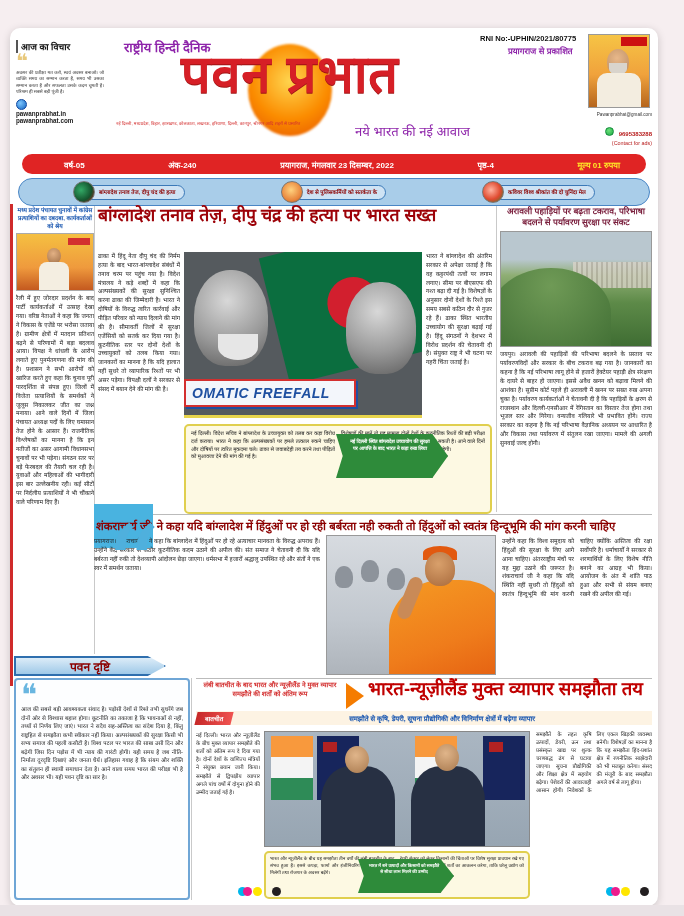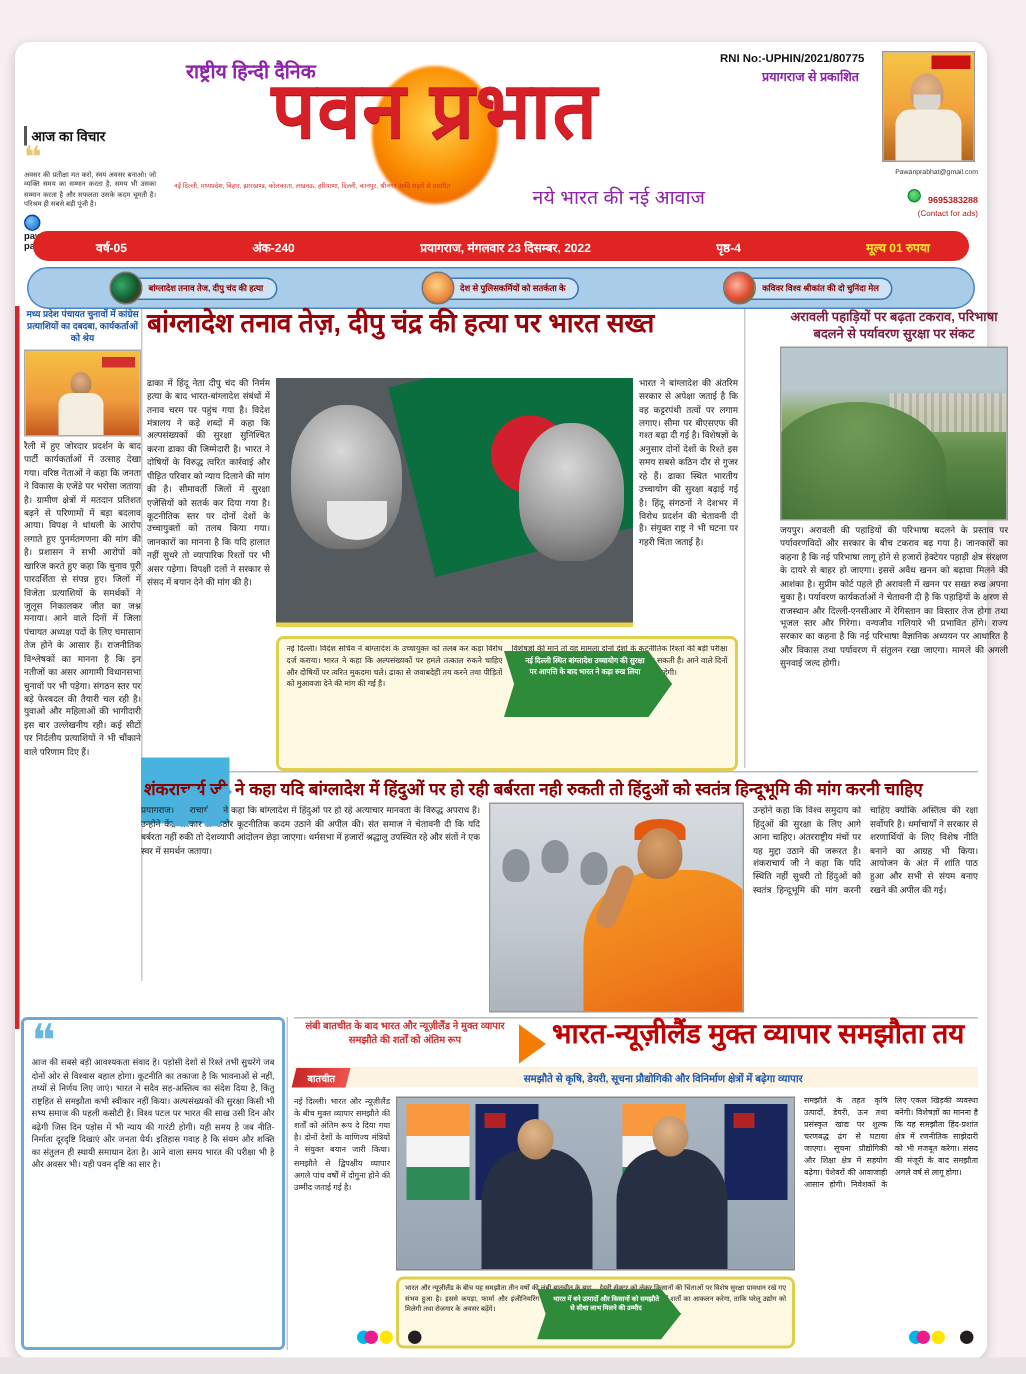--- a/index.html
+++ b/index.html
@@ -9,21 +9,21 @@
     background:#f6eef0; position:relative; overflow:hidden;
   }
   #page {
     position:absolute; left:10px; top:28px; width:648px; height:878px;
     background:#ffffff; border-radius:10px; box-shadow:0 2px 8px rgba(0,0,0,.18);
   }
   .abs { position:absolute; }
 
   
   .thought { left:6px; top:12px; width:88px; }
-  .thought-label { font-size:9px; font-weight:bold; color:#111; border-left:2px solid #555; padding-left:3px;margin-top:44px; }
+  .thought-label { font-size:9px; font-weight:bold; color:#111; border-left:2px solid #555; padding-left:3px; }
   .quote-glyph { font-size:20px; color:#e8c87a; font-weight:bold; line-height:.8; }
   .thought-quote { font-size:4.6px; color:#333; text-align:justify; line-height:1.4; margin-top:1px; }
   .globe-icon { width:11px; height:11px; border-radius:50%; margin-top:3px;
     background:radial-gradient(circle at 35% 35%, #7cc6ff, #1565c0); border:1px solid #0d47a1; }
   .site { font-size:6.3px; font-weight:bold; color:#1a1a1a; }
 
   .mast-center { left:96px; top:8px; width:368px; height:116px; }
   .daily-label { font-size:13px; font-weight:bold; color:#8e24aa; position:absolute; left:18px; top:2px; }
   .sun { position:absolute; left:142px; top:8px; width:84px; height:92px; border-radius:50%;
     background:radial-gradient(circle at 50% 40%, #ffd54f 0%, #fb8c00 55%, #ef6c00 80%, rgba(239,108,0,0) 100%);
@@ -109,21 +109,21 @@
     border:2px solid #e0cf4e; border-radius:5px; padding:4px 5px; display:flex; gap:6px; }
   .a1-box .col { flex:1; font-size:5.2px; }
   .green-callout { position:absolute; left:150px; top:8px; width:112px; height:44px; background:#2e8b3a;
     clip-path:polygon(0 0, 86% 0, 100% 50%, 86% 100%, 0 100%, 6% 50%);
     color:#fff; font-size:4.9px; font-weight:bold; line-height:1.35; padding:5px 16px 5px 12px; text-align:center;
     box-shadow:2px 2px 0 rgba(0,0,0,.5); }
 
   
   .vd1 { left:84px; top:178px; height:448px; }
   .vd2 { left:486px; top:178px; height:306px; }
-  .aravalli { left:490px; top:178px; width:152px; height:306px;margin-left:20px; }
+  .aravalli { left:490px; top:178px; width:152px; height:306px; }
   .ar-head { font-size:8.6px; font-weight:bold; color:#7a1f3d; text-align:center; line-height:1.25; }
   .ar-photo { position:relative; width:100%; height:116px; margin-top:4px; border:1px solid #999; overflow:hidden;
     background:linear-gradient(180deg,#b9c7cf 0%,#b9c7cf 24%,#8fae74 38%,#5d8a48 62%,#3f6d33 100%); }
   .ar-city { position:absolute; right:0; top:30px; width:78px; height:26px;
     background:repeating-linear-gradient(90deg,#d8d3c8 0 3px,#b9b2a6 3px 5px); opacity:.8; }
   .ar-hill { position:absolute; left:-10px; top:36px; width:120px; height:90px; border-radius:50% 50% 0 0;
     background:radial-gradient(circle at 50% 20%, #6f9a56, #3f6d33); }
 
   
   .a2 { left:84px; top:486px; width:558px; height:162px; border-top:1px solid #bbb; padding-top:3px; }
@@ -272,20 +272,23 @@
     <div class="a1-headline">बांग्लादेश तनाव तेज़, दीपु चंद्र की हत्या पर भारत सख्त</div>
     <div class="a1-left body-text">ढाका में हिंदू नेता दीपु चंद की निर्मम हत्या के बाद भारत-बांग्लादेश संबंधों में तनाव चरम पर पहुंच गया है। विदेश मंत्रालय ने कड़े शब्दों में कहा कि अल्पसंख्यकों की सुरक्षा सुनिश्चित करना ढाका की जिम्मेदारी है। भारत ने दोषियों के विरुद्ध त्वरित कार्रवाई और पीड़ित परिवार को न्याय दिलाने की मांग की है। सीमावर्ती जिलों में सुरक्षा एजेंसियों को सतर्क कर दिया गया है। कूटनीतिक स्तर पर दोनों देशों के उच्चायुक्तों को तलब किया गया। जानकारों का मानना है कि यदि हालात नहीं सुधरे तो व्यापारिक रिश्तों पर भी असर पड़ेगा। विपक्षी दलों ने सरकार से संसद में बयान देने की मांग की है।</div>
     <div class="a1-photo">
       <div class="bd-flag">
         <div class="bd-flag-circle"></div>
       </div>
       <div class="face face-l">
         <div class="beard"></div>
       </div>
       <div class="face face-r"></div>
+      <div class="freefall">
+        <span>OMATIC FREEFALL</span>
+      </div>
     </div>
     <div class="a1-right body-text">भारत ने बांग्लादेश की अंतरिम सरकार से अपेक्षा जताई है कि वह कट्टरपंथी तत्वों पर लगाम लगाए। सीमा पर बीएसएफ की गश्त बढ़ा दी गई है। विशेषज्ञों के अनुसार दोनों देशों के रिश्ते इस समय सबसे कठिन दौर से गुजर रहे हैं। ढाका स्थित भारतीय उच्चायोग की सुरक्षा बढ़ाई गई है। हिंदू संगठनों ने देशभर में विरोध प्रदर्शन की चेतावनी दी है। संयुक्त राष्ट्र ने भी घटना पर गहरी चिंता जताई है।</div>
     <div class="a1-box">
       <div class="col body-text">नई दिल्ली। विदेश सचिव ने बांग्लादेश के उच्चायुक्त को तलब कर कड़ा विरोध दर्ज कराया। भारत ने कहा कि अल्पसंख्यकों पर हमले तत्काल रुकने चाहिए और दोषियों पर त्वरित मुकदमा चले। ढाका से जवाबदेही तय करने तथा पीड़ितों को मुआवजा देने की मांग की गई है।</div>
       <div class="col body-text">विशेषज्ञों की मानें तो यह मामला दोनों देशों के कूटनीतिक रिश्तों की बड़ी परीक्षा है। व्यापार, वीजा और सीमा प्रबंधन पर बातचीत टल सकती है। आने वाले दिनों में हालात और राजनीतिक बयानबाजी पर सबकी नजर रहेगी।</div>
       <div class="green-callout">नई दिल्ली स्थित बांग्लादेश उच्चायोग की सुरक्षा पर आपत्ति के बाद भारत ने कड़ा रुख लिया</div>
     </div>
   </div>
   <div class="abs vline vd2"></div>
 
@@ -310,20 +313,23 @@
       <div class="crowd-dot" style="left:60px;top:32px"></div>
       <div class="sadhu-robe"></div>
       <div class="sadhu-cap"></div>
       <div class="sadhu-head"></div>
       <div class="sadhu-arm"></div>
     </div>
     <div class="a2-right body-text">उन्होंने कहा कि विश्व समुदाय को हिंदुओं की सुरक्षा के लिए आगे आना चाहिए। अंतरराष्ट्रीय मंचों पर यह मुद्दा उठाने की जरूरत है। शंकराचार्य जी ने कहा कि यदि स्थिति नहीं सुधरी तो हिंदुओं को स्वतंत्र हिन्दूभूमि की मांग करनी चाहिए क्योंकि अस्तित्व की रक्षा सर्वोपरि है। धर्माचार्यों ने सरकार से शरणार्थियों के लिए विशेष नीति बनाने का आग्रह भी किया। आयोजन के अंत में शांति पाठ हुआ और सभी से संयम बनाए रखने की अपील की गई।</div>
   </div>
 
   <div class="abs pd">
+    <div class="pd-ribbon">
+      <span>पवन दृष्टि</span>
+    </div>
     <div class="pd-box">
       <div class="pd-quote">❝</div>
       <div class="body-text" style="font-size:5.7px">आज की सबसे बड़ी आवश्यकता संवाद है। पड़ोसी देशों से रिश्ते तभी सुधरेंगे जब दोनों ओर से विश्वास बहाल होगा। कूटनीति का तकाजा है कि भावनाओं से नहीं, तथ्यों से निर्णय लिए जाएं। भारत ने सदैव सह-अस्तित्व का संदेश दिया है, किंतु राष्ट्रहित से समझौता कभी स्वीकार नहीं किया। अल्पसंख्यकों की सुरक्षा किसी भी सभ्य समाज की पहली कसौटी है। विश्व पटल पर भारत की साख उसी दिन और बढ़ेगी जिस दिन पड़ोस में भी न्याय की गारंटी होगी। यही समय है जब नीति-निर्माता दूरदृष्टि दिखाएं और जनता धैर्य। इतिहास गवाह है कि संयम और शक्ति का संतुलन ही स्थायी समाधान देता है। आने वाला समय भारत की परीक्षा भी है और अवसर भी। यही पवन दृष्टि का सार है।</div>
     </div>
   </div>
   <div class="abs vline vd3"></div>
 
   <div class="abs a3">
     <div class="a3-leadin">लंबी बातचीत के बाद भारत और न्यूज़ीलैंड ने मुक्त व्यापार समझौते की शर्तों को अंतिम रूप</div>
     <div class="a3-arrow"></div>

